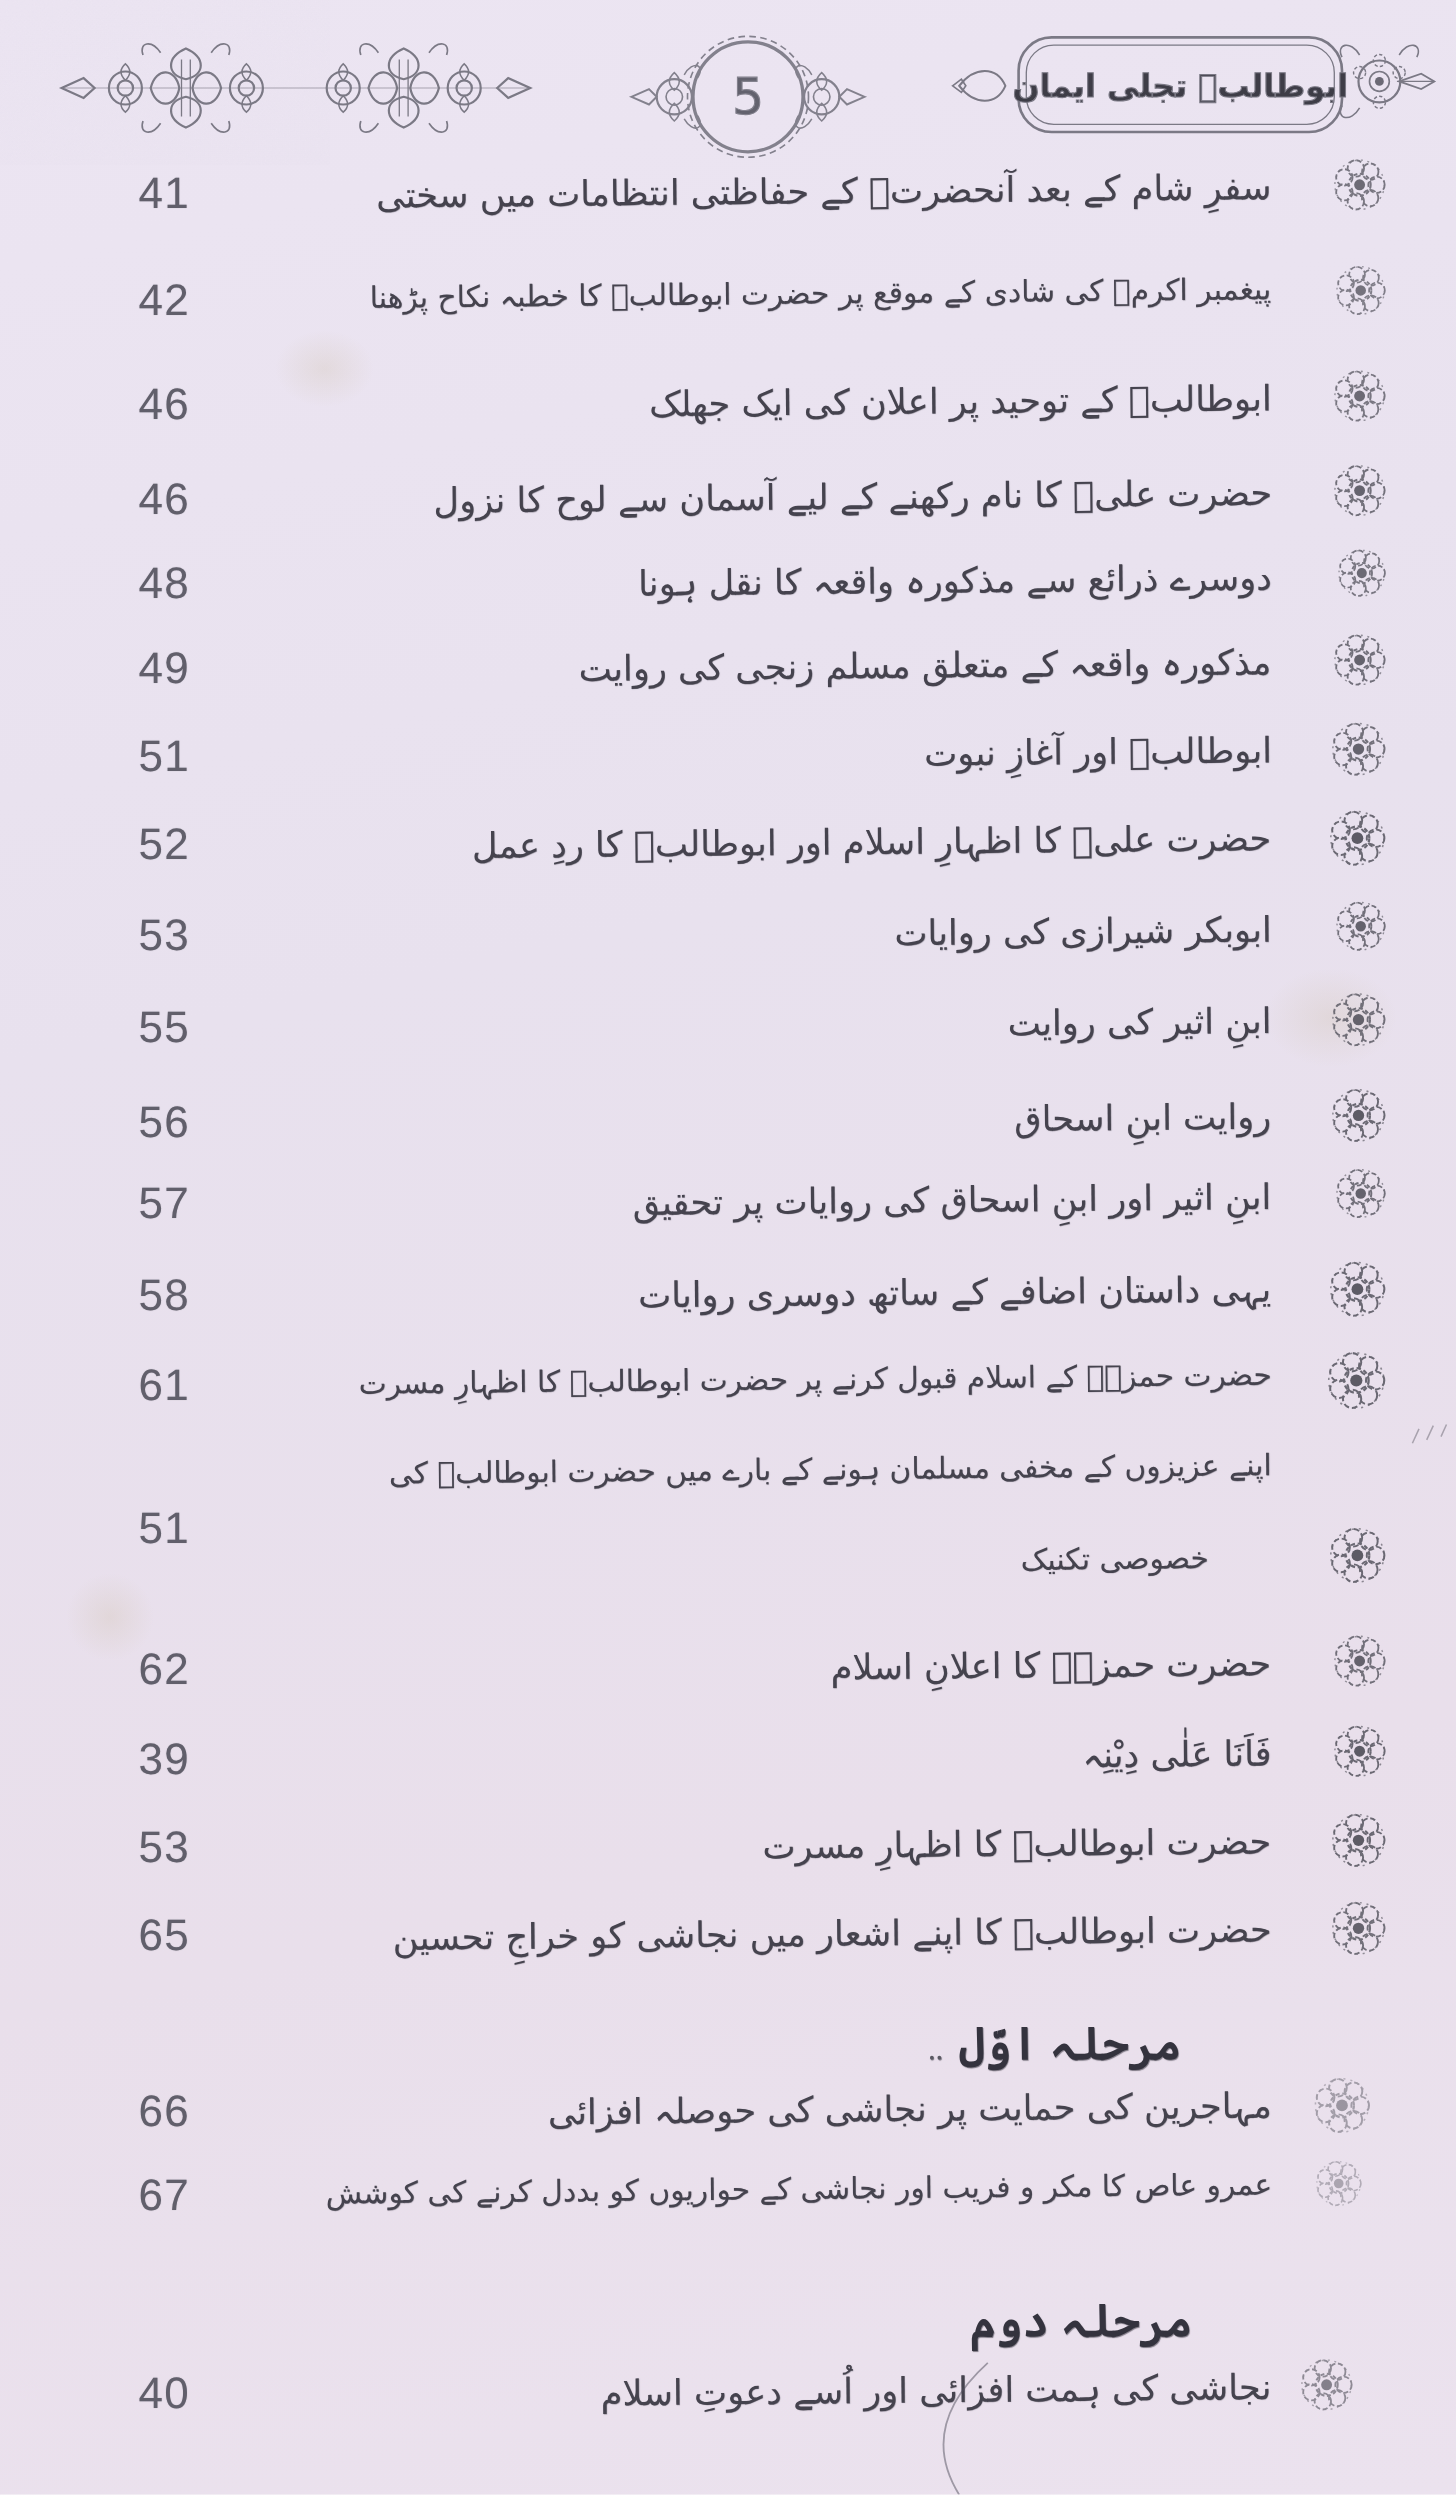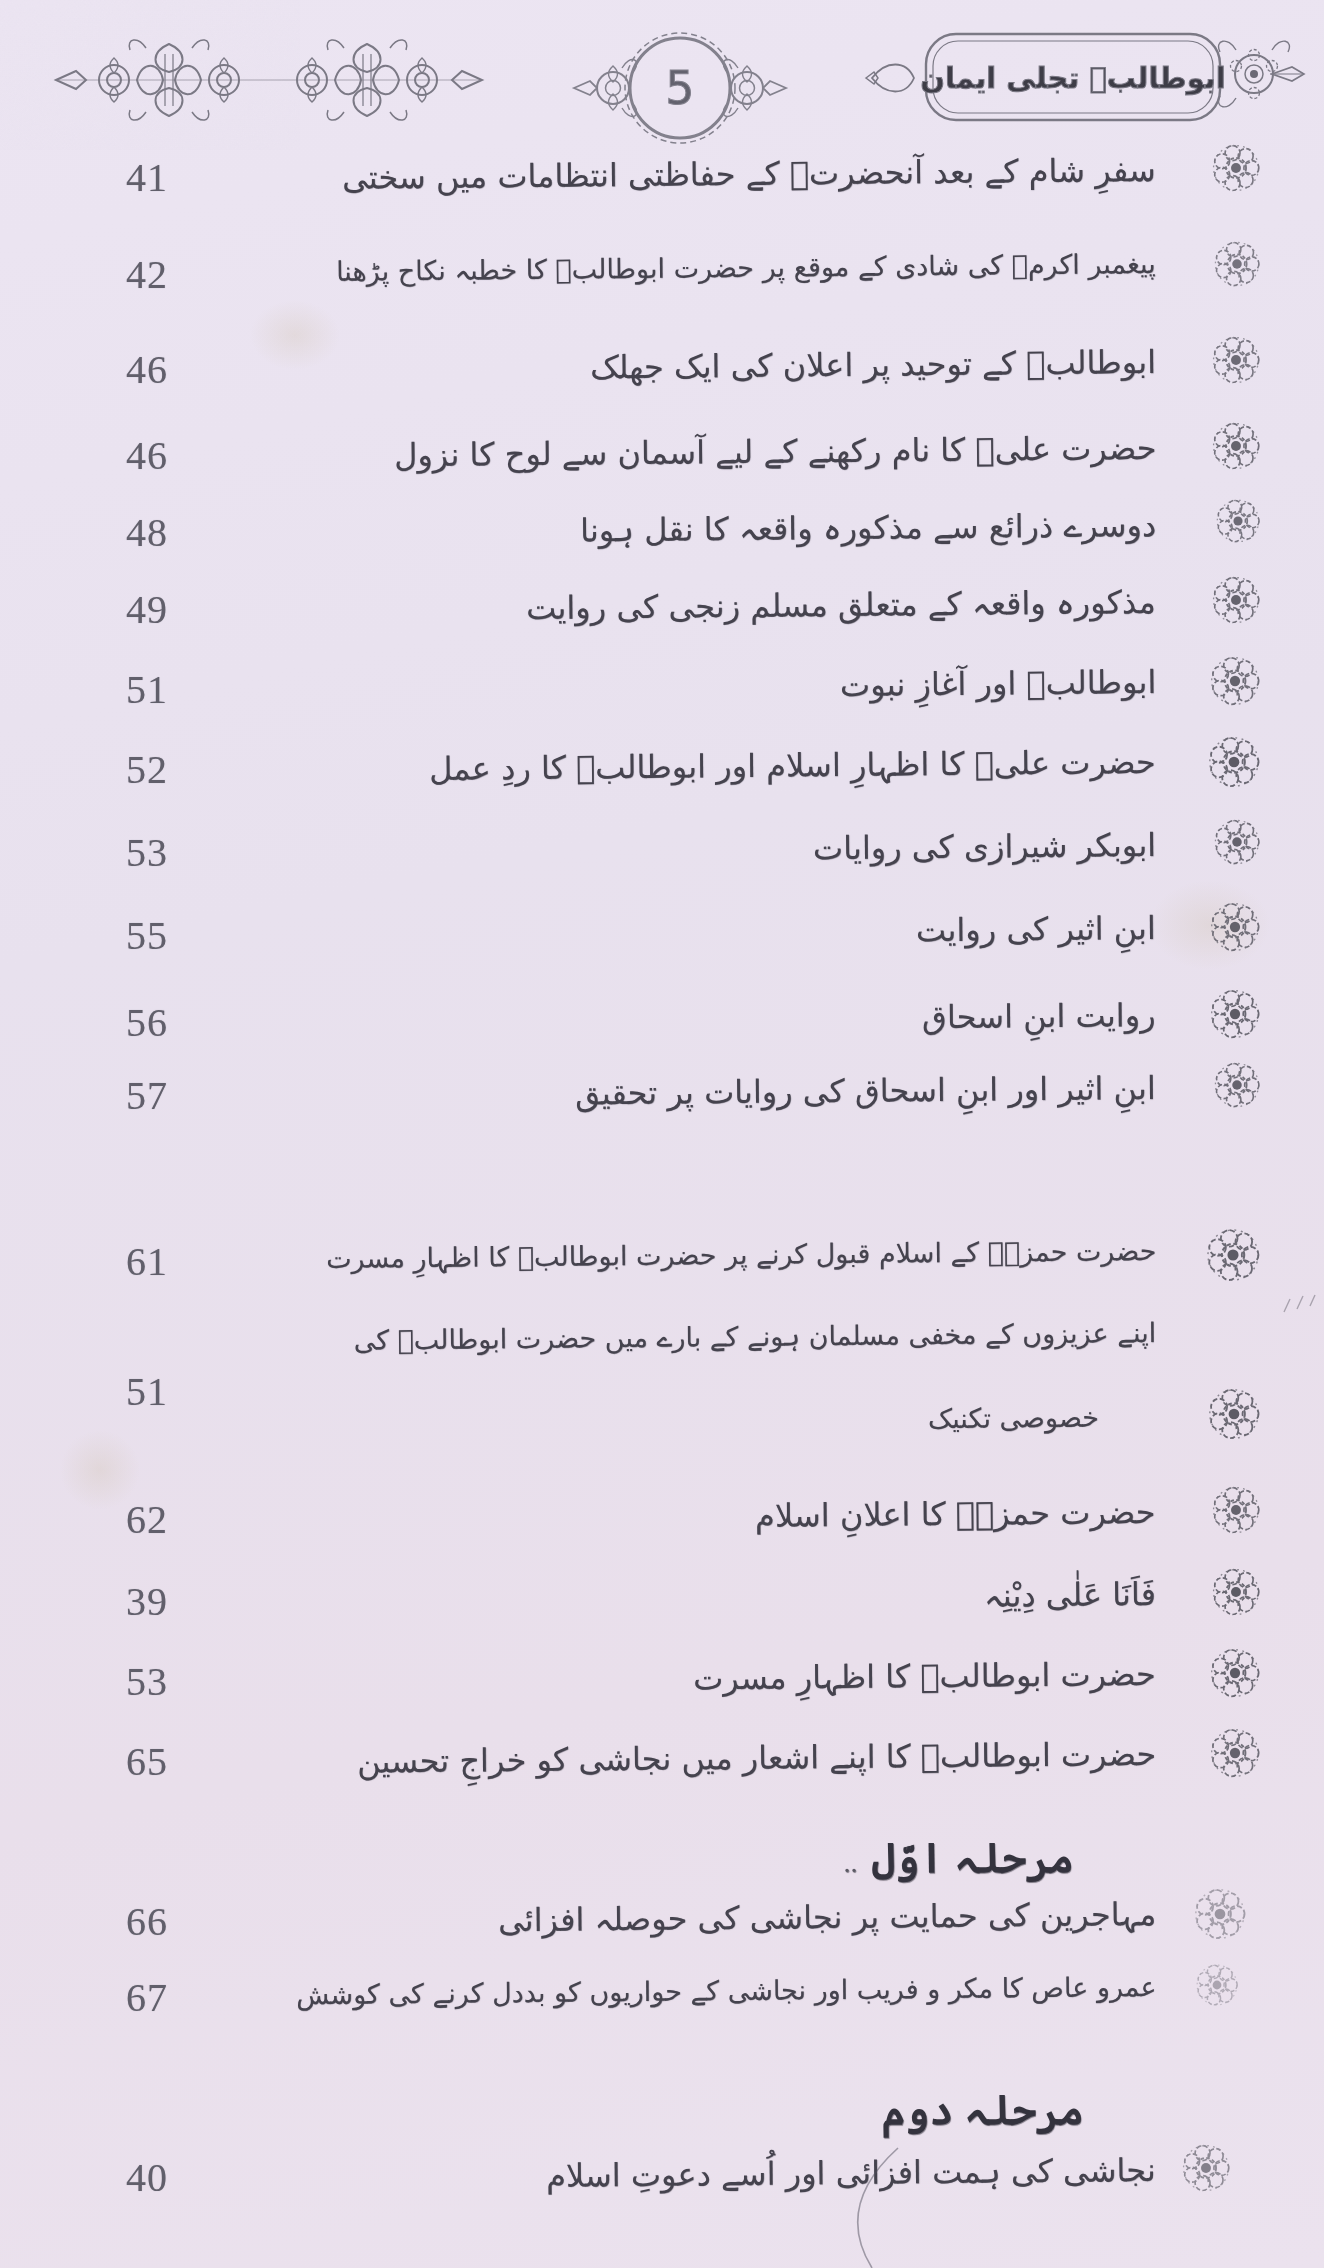--- a/index.html
+++ b/index.html
@@ -7,21 +7,21 @@
     position:relative; width:1324px; height:2268px; overflow:hidden;
     background:linear-gradient(168deg,#ece5f2 0%,#e8e1ee 38%,#e9dfeb 72%,#ebe2ee 100%);
     font-family:"DejaVu Sans","DejaVu Serif",sans-serif;
   }
   .noise{position:absolute;inset:0;opacity:.5;pointer-events:none;}
   .stain{position:absolute;border-radius:50%;pointer-events:none;
     background:radial-gradient(closest-side,rgba(186,166,118,.16),rgba(186,166,118,0));}
   .orn{position:absolute;}
   .r{position:absolute;left:0;width:100%;height:70px;}
   .n{position:absolute;left:126px;top:4px;
-     font-family:Liberation Serif, serif;font-size:40px;color:#615f6b;
+     font-family:Liberation Sans, sans-serif;font-size:40px;color:#615f6b;
      letter-spacing:1px;text-shadow:0 0 1px rgba(95,94,105,.4);}
   .t{position:absolute;right:168px;top:0;direction:rtl;text-align:right;
      font-size:32px;line-height:1.25;color:#45434e;white-space:nowrap;
      text-shadow:.4px .4px .7px rgba(64,62,74,.5);
      transform:rotate(-.55deg);transform-origin:100% 50%;}
   .t.long{font-size:27px;}
   .t .line2{margin-top:50px;margin-right:58px;}
   .ros{position:absolute;right:62px;top:-8px;}
   .ros svg{display:block;}
   .hrow{position:absolute;left:0;width:100%;height:64px;}
@@ -240,20 +240,29 @@
   <div class="r" style="top:1068px">
     <span class="n">57</span>
     <span class="t">ابنِ اثیر اور ابنِ اسحاق کی روایات پر تحقیق</span>
     <span class="ros">
         <svg width="50" height="50" opacity=".85">
           <use href="#rosette"></use>
         </svg>
       </span>
   </div>
 
+  <div class="r" style="top:1152px">
+    <span class="n">58</span>
+    <span class="t">یہی داستان اضافے کے ساتھ دوسری روایات</span>
+    <span class="ros">
+        <svg width="56" height="56" opacity=".9">
+          <use href="#rosette"></use>
+        </svg>
+      </span>
+  </div>
 
   <div class="r" style="top:1234px">
     <span class="n">61</span>
     <span class="t long">حضرت حمزہؓ کے اسلام قبول کرنے پر حضرت ابوطالبؑ کا اظہارِ مسرت</span>
     <span class="ros">
         <svg width="58" height="58" opacity=".9">
           <use href="#rosette"></use>
         </svg>
       </span>
   </div>

